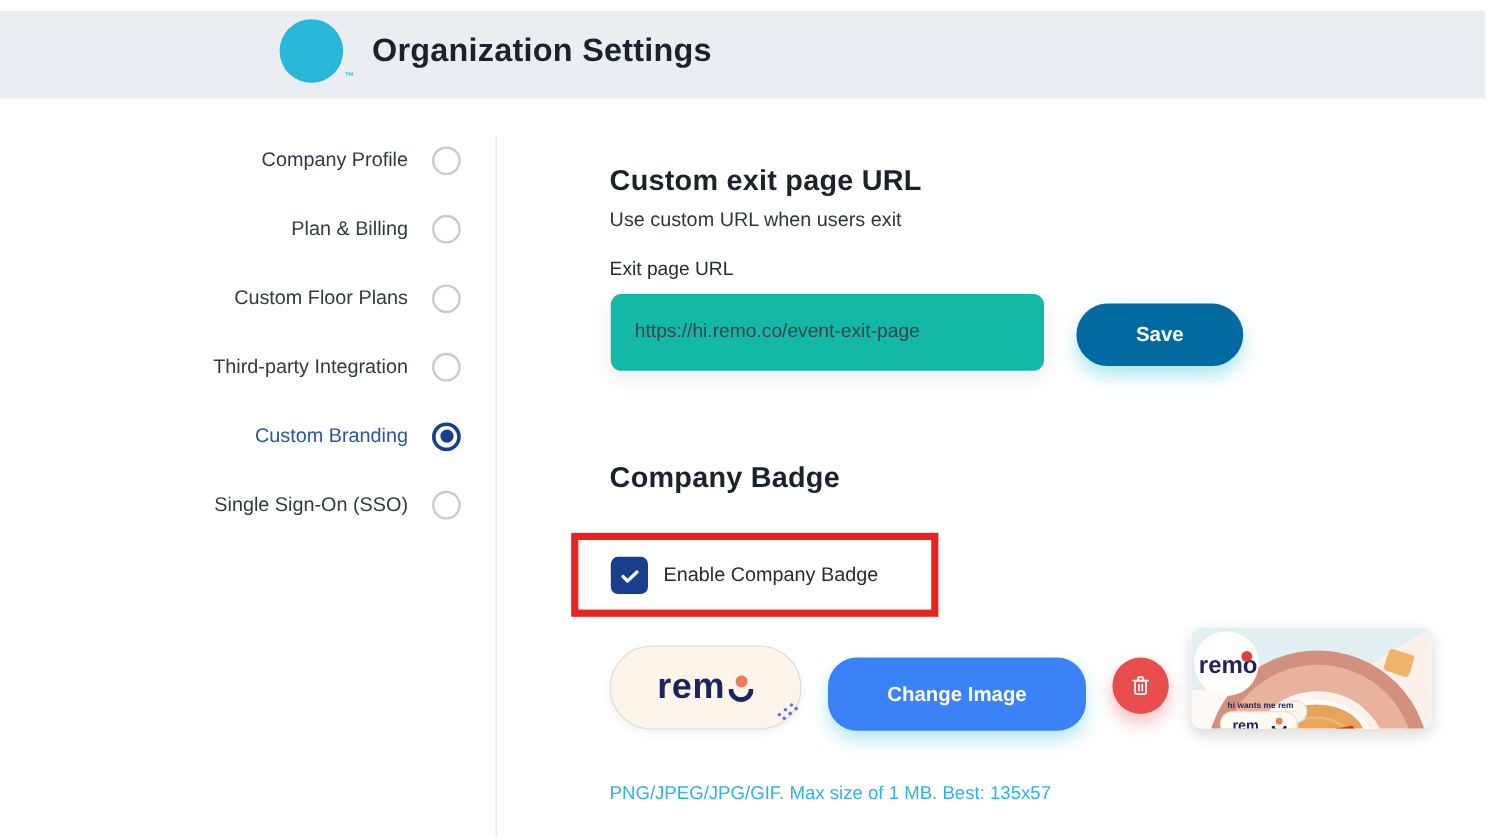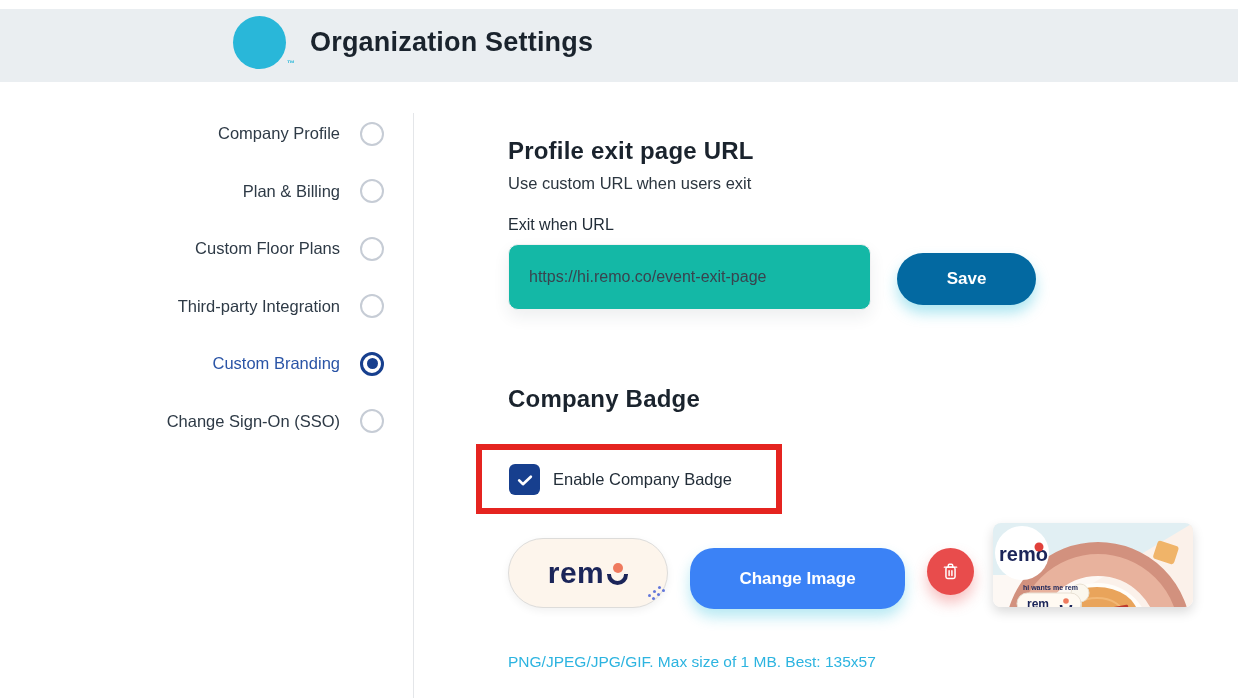--- a/index.html
+++ b/index.html
@@ -85,29 +85,29 @@
     </div>
     <div class="nav-item">
       <span class="nav-label">Third-party Integration</span>
       <span class="radio"></span>
     </div>
     <div class="nav-item selected">
       <span class="nav-label">Custom Branding</span>
       <span class="radio"></span>
     </div>
     <div class="nav-item">
-      <span class="nav-label">Change Sign-On (SSO)</span>
+      <span class="nav-label">Single Sign-On (SSO)</span>
       <span class="radio"></span>
     </div>
   </div>
   <div class="divider"></div>
 
-  <div class="section-title" style="top:137px">Profile exit page URL</div>
+  <div class="section-title" style="top:137px">Custom exit page URL</div>
   <div class="section-sub" style="top:174px">Use custom URL when users exit</div>
-  <div class="field-label">Exit when URL</div>
+  <div class="field-label">Exit page URL</div>
   <input class="url-input" type="text" value="https://hi.remo.co/event-exit-page" style="">
   <button class="btn save-btn">Save</button>
 
   <div class="section-title" style="top:385px">Company Badge</div>
 
   <div class="annotation-rect"></div>
 
   <div class="checkbox">
     <svg width="20" height="20" viewBox="0 0 24 24">
       <path d="M5 12.5l4.5 4.5L19 8" stroke="#fff" stroke-width="3.2" fill="none" stroke-linecap="round" stroke-linejoin="round"></path>

